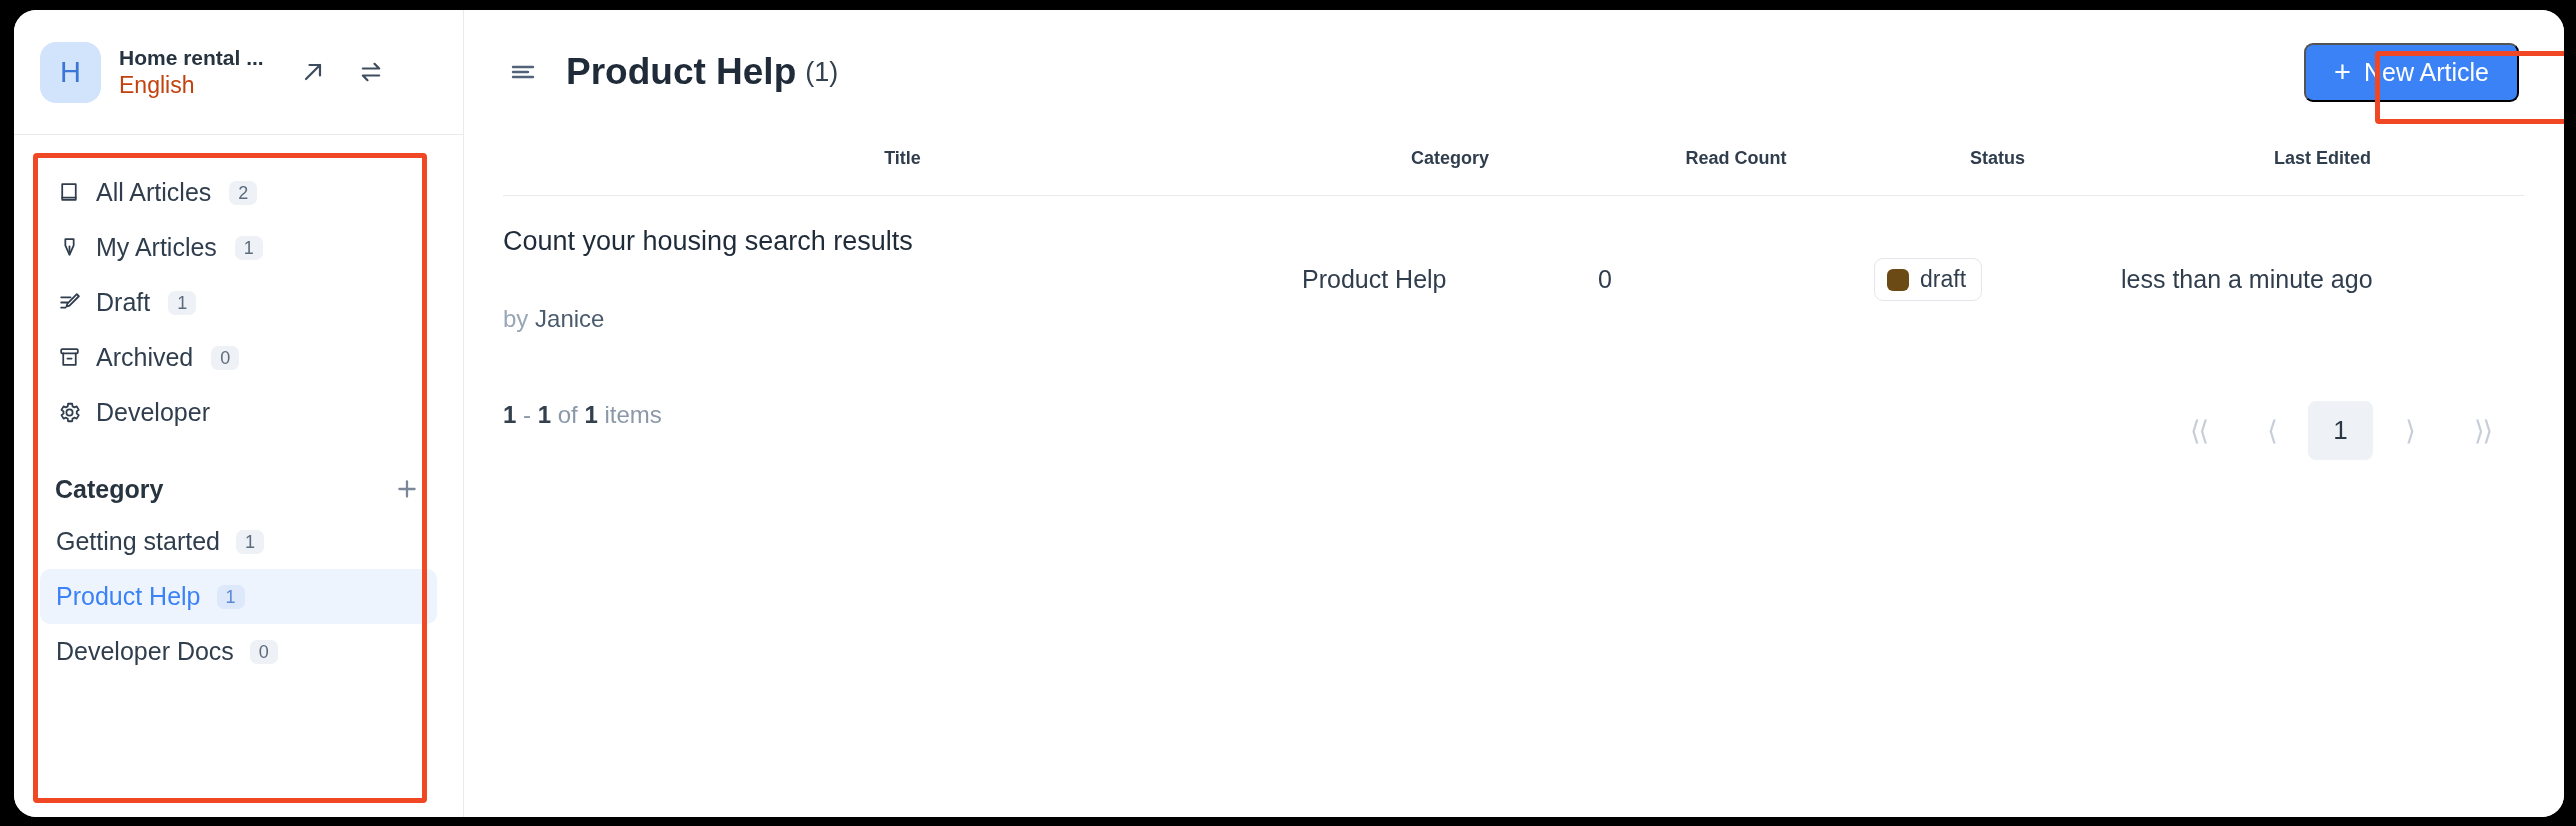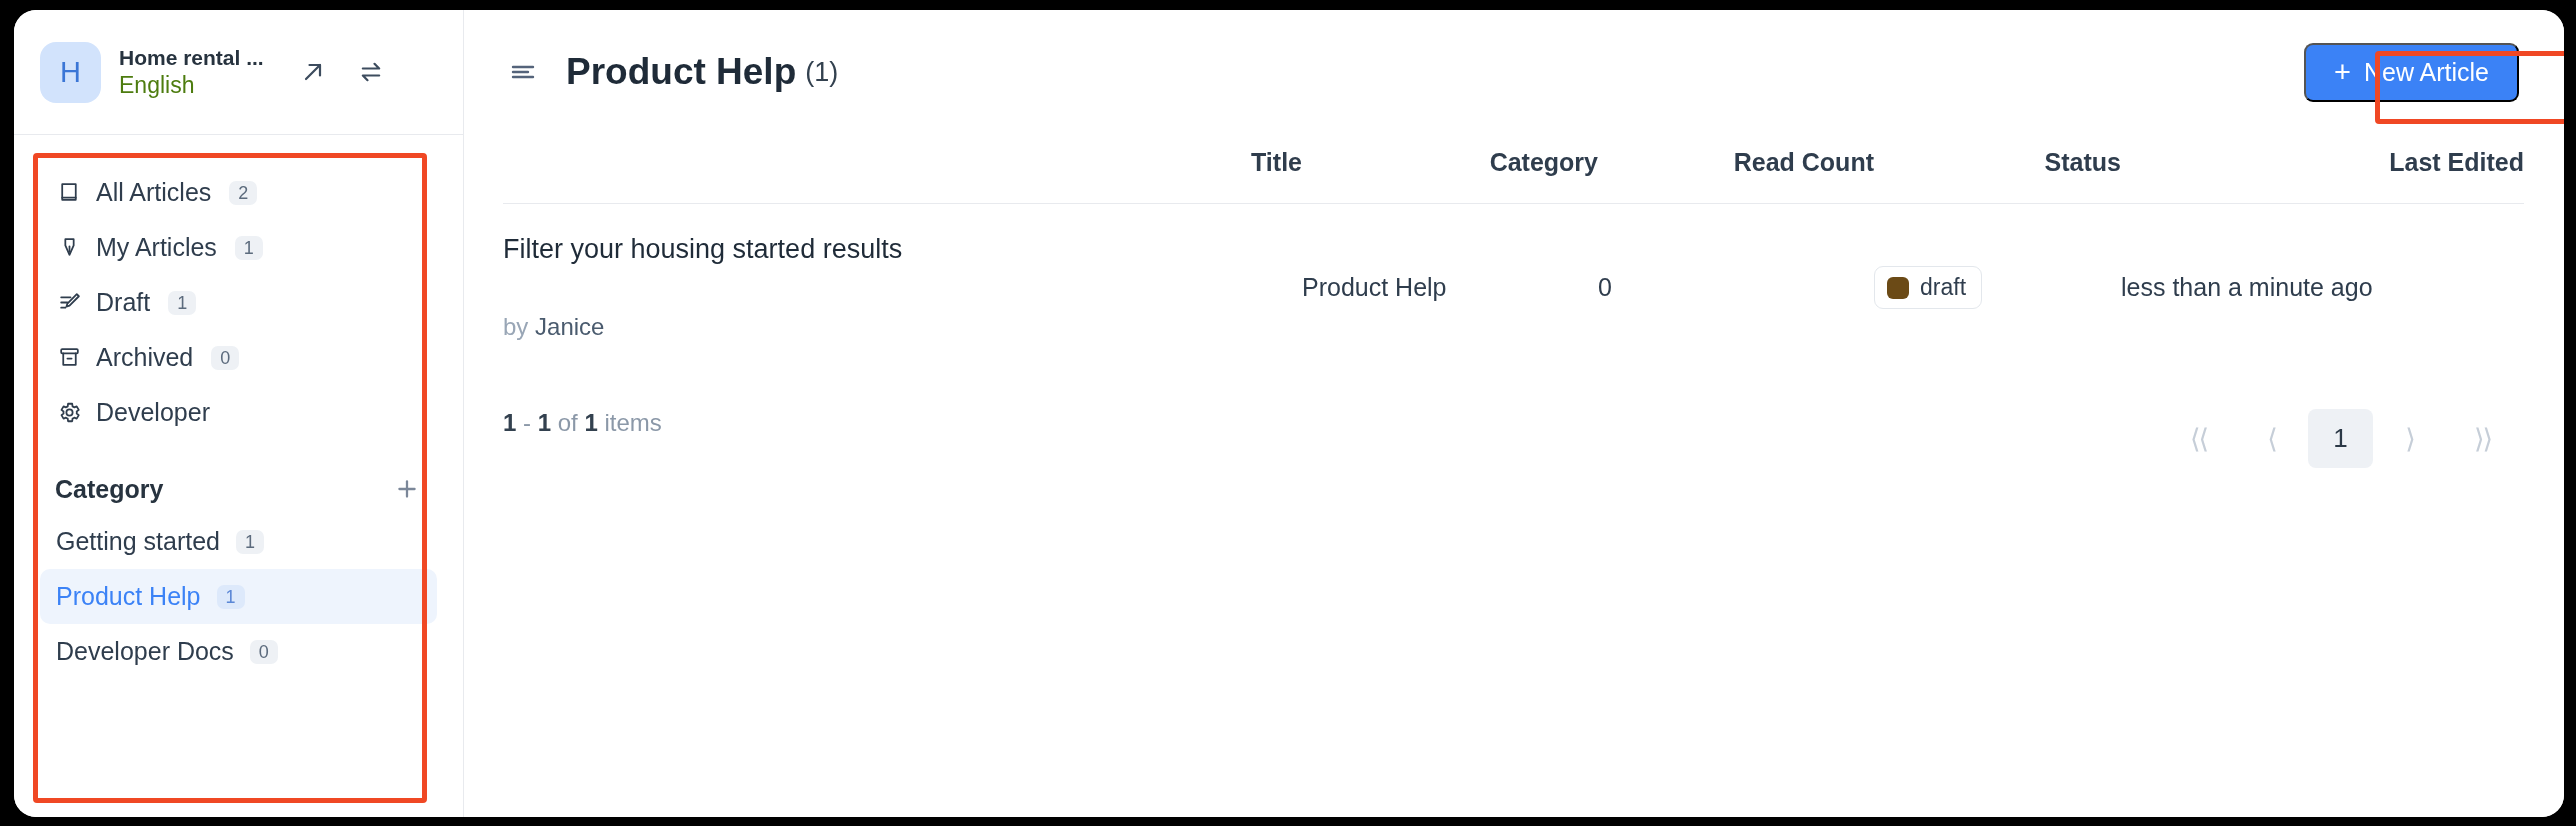--- a/index.html
+++ b/index.html
@@ -55,21 +55,21 @@
     flex: 0 0 61px;
   }
 
   .workspace-meta { display: flex; flex-direction: column; gap: 2px; min-width: 0; }
   .workspace-name {
     font-size: 21px;
     font-weight: bold;
     color: #27333f;
     white-space: nowrap;
   }
-  .workspace-lang { font-size: 23px; color: #4d7c0f; }
+  .workspace-lang { font-size: 23px; color: #c2410c; }
 
   .workspace-actions { display: flex; align-items: center; gap: 24px; margin-left: 14px; }
   .hdr-icon-btn {
     width: 34px; height: 34px;
     display: flex; align-items: center; justify-content: center;
     color: #3d4c5e;
   }
 
   .sidebar-divider { height: 1px; background: #e8eaee; width: 100%; }
 
@@ -179,22 +179,22 @@
   }
   .plus-glyph { font-size: 29px; line-height: 1; }
 
   table.articles {
     width: calc(100% - 79px);
     margin: 0 39px;
     border-collapse: collapse;
     table-layout: fixed;
   }
   table.articles th {
-    text-align: right;
-    font-size: 25px;
+    text-align: center;
+    font-size: 18px;
     font-weight: bold;
     color: #2f3d4d;
     padding: 14px 0 26px 0;
     border-bottom: 1px solid #e8eaee;
     white-space: nowrap;
   }
   table.articles td {
     padding: 30px 0 34px 0;
     vertical-align: middle;
     font-size: 25px;
@@ -398,21 +398,21 @@
           <th class="col-title">Title</th>
           <th class="col-category">Category</th>
           <th class="col-read">Read Count</th>
           <th class="col-status">Status</th>
           <th class="col-edited">Last Edited</th>
         </tr>
       </thead>
       <tbody>
         <tr>
           <td>
-            <div class="article-title">Filter your housing started results</div>
+            <div class="article-title">Count your housing search results</div>
             <div class="article-byline">
               <span>by</span>
               <span class="author">Janice</span>
             </div>
           </td>
           <td>Product Help</td>
           <td>0</td>
           <td>
             <span class="status-pill">
               <span class="status-dot" style="background: rgb(107, 74, 22);"></span>

